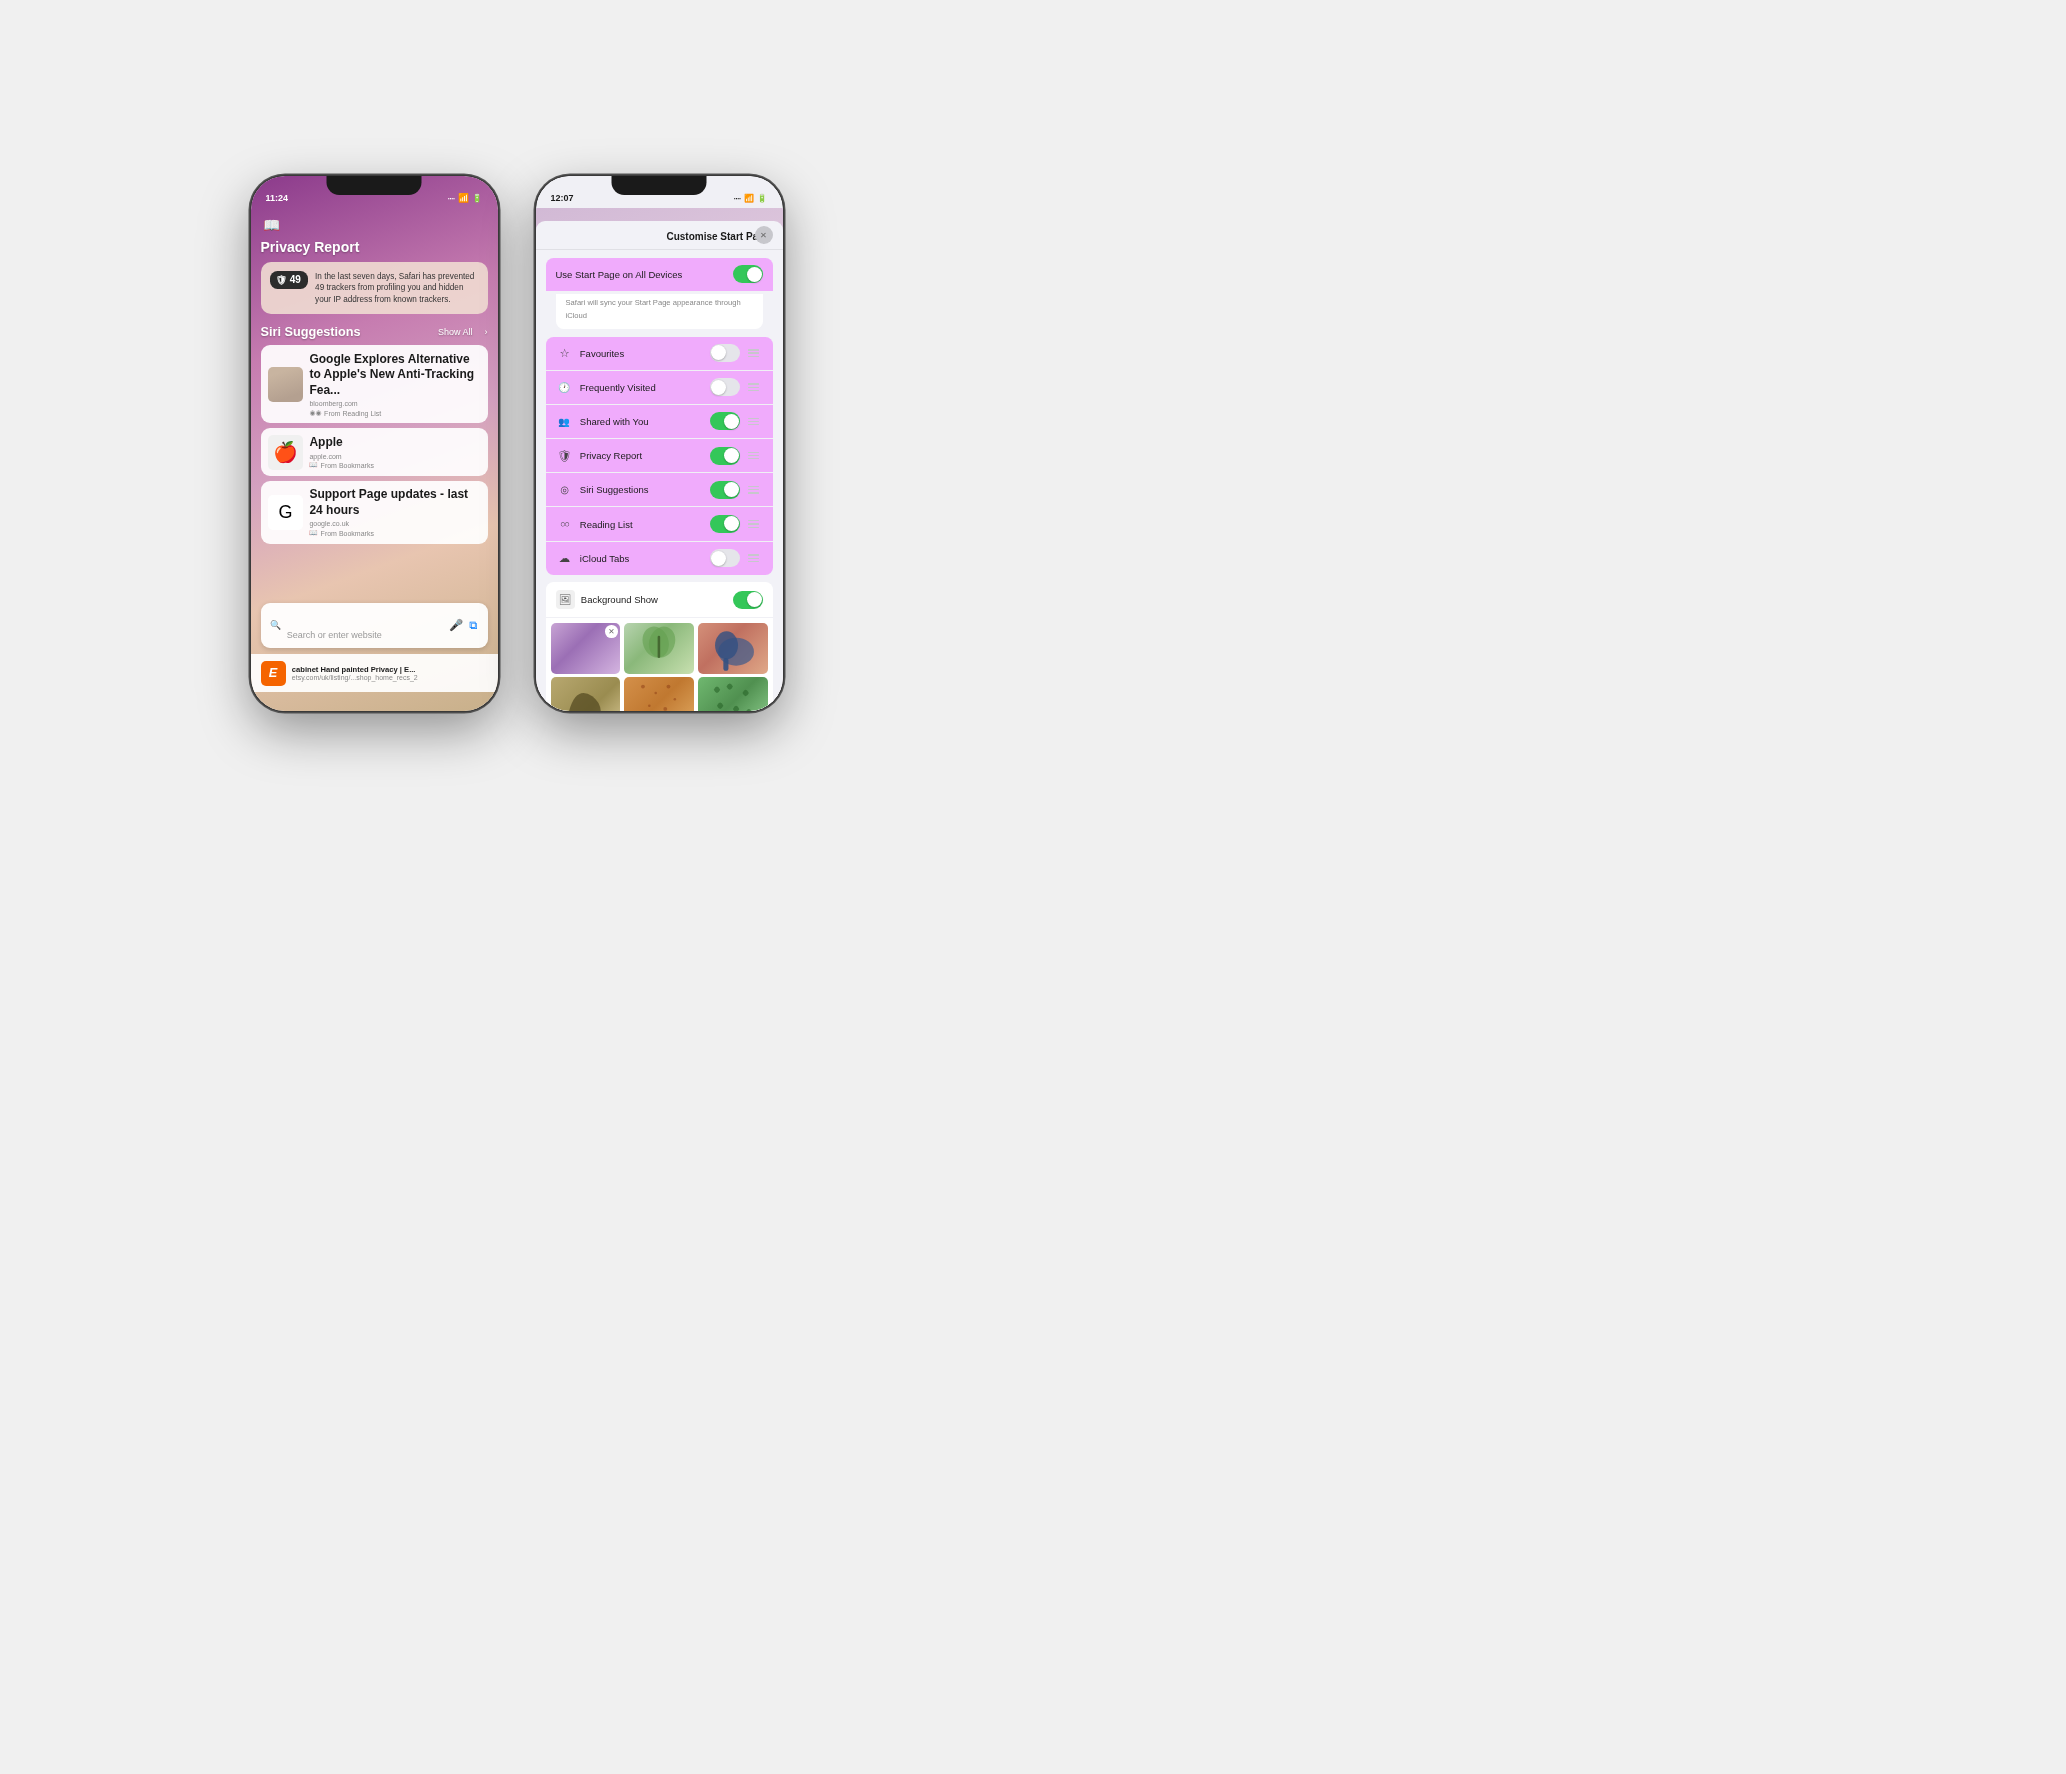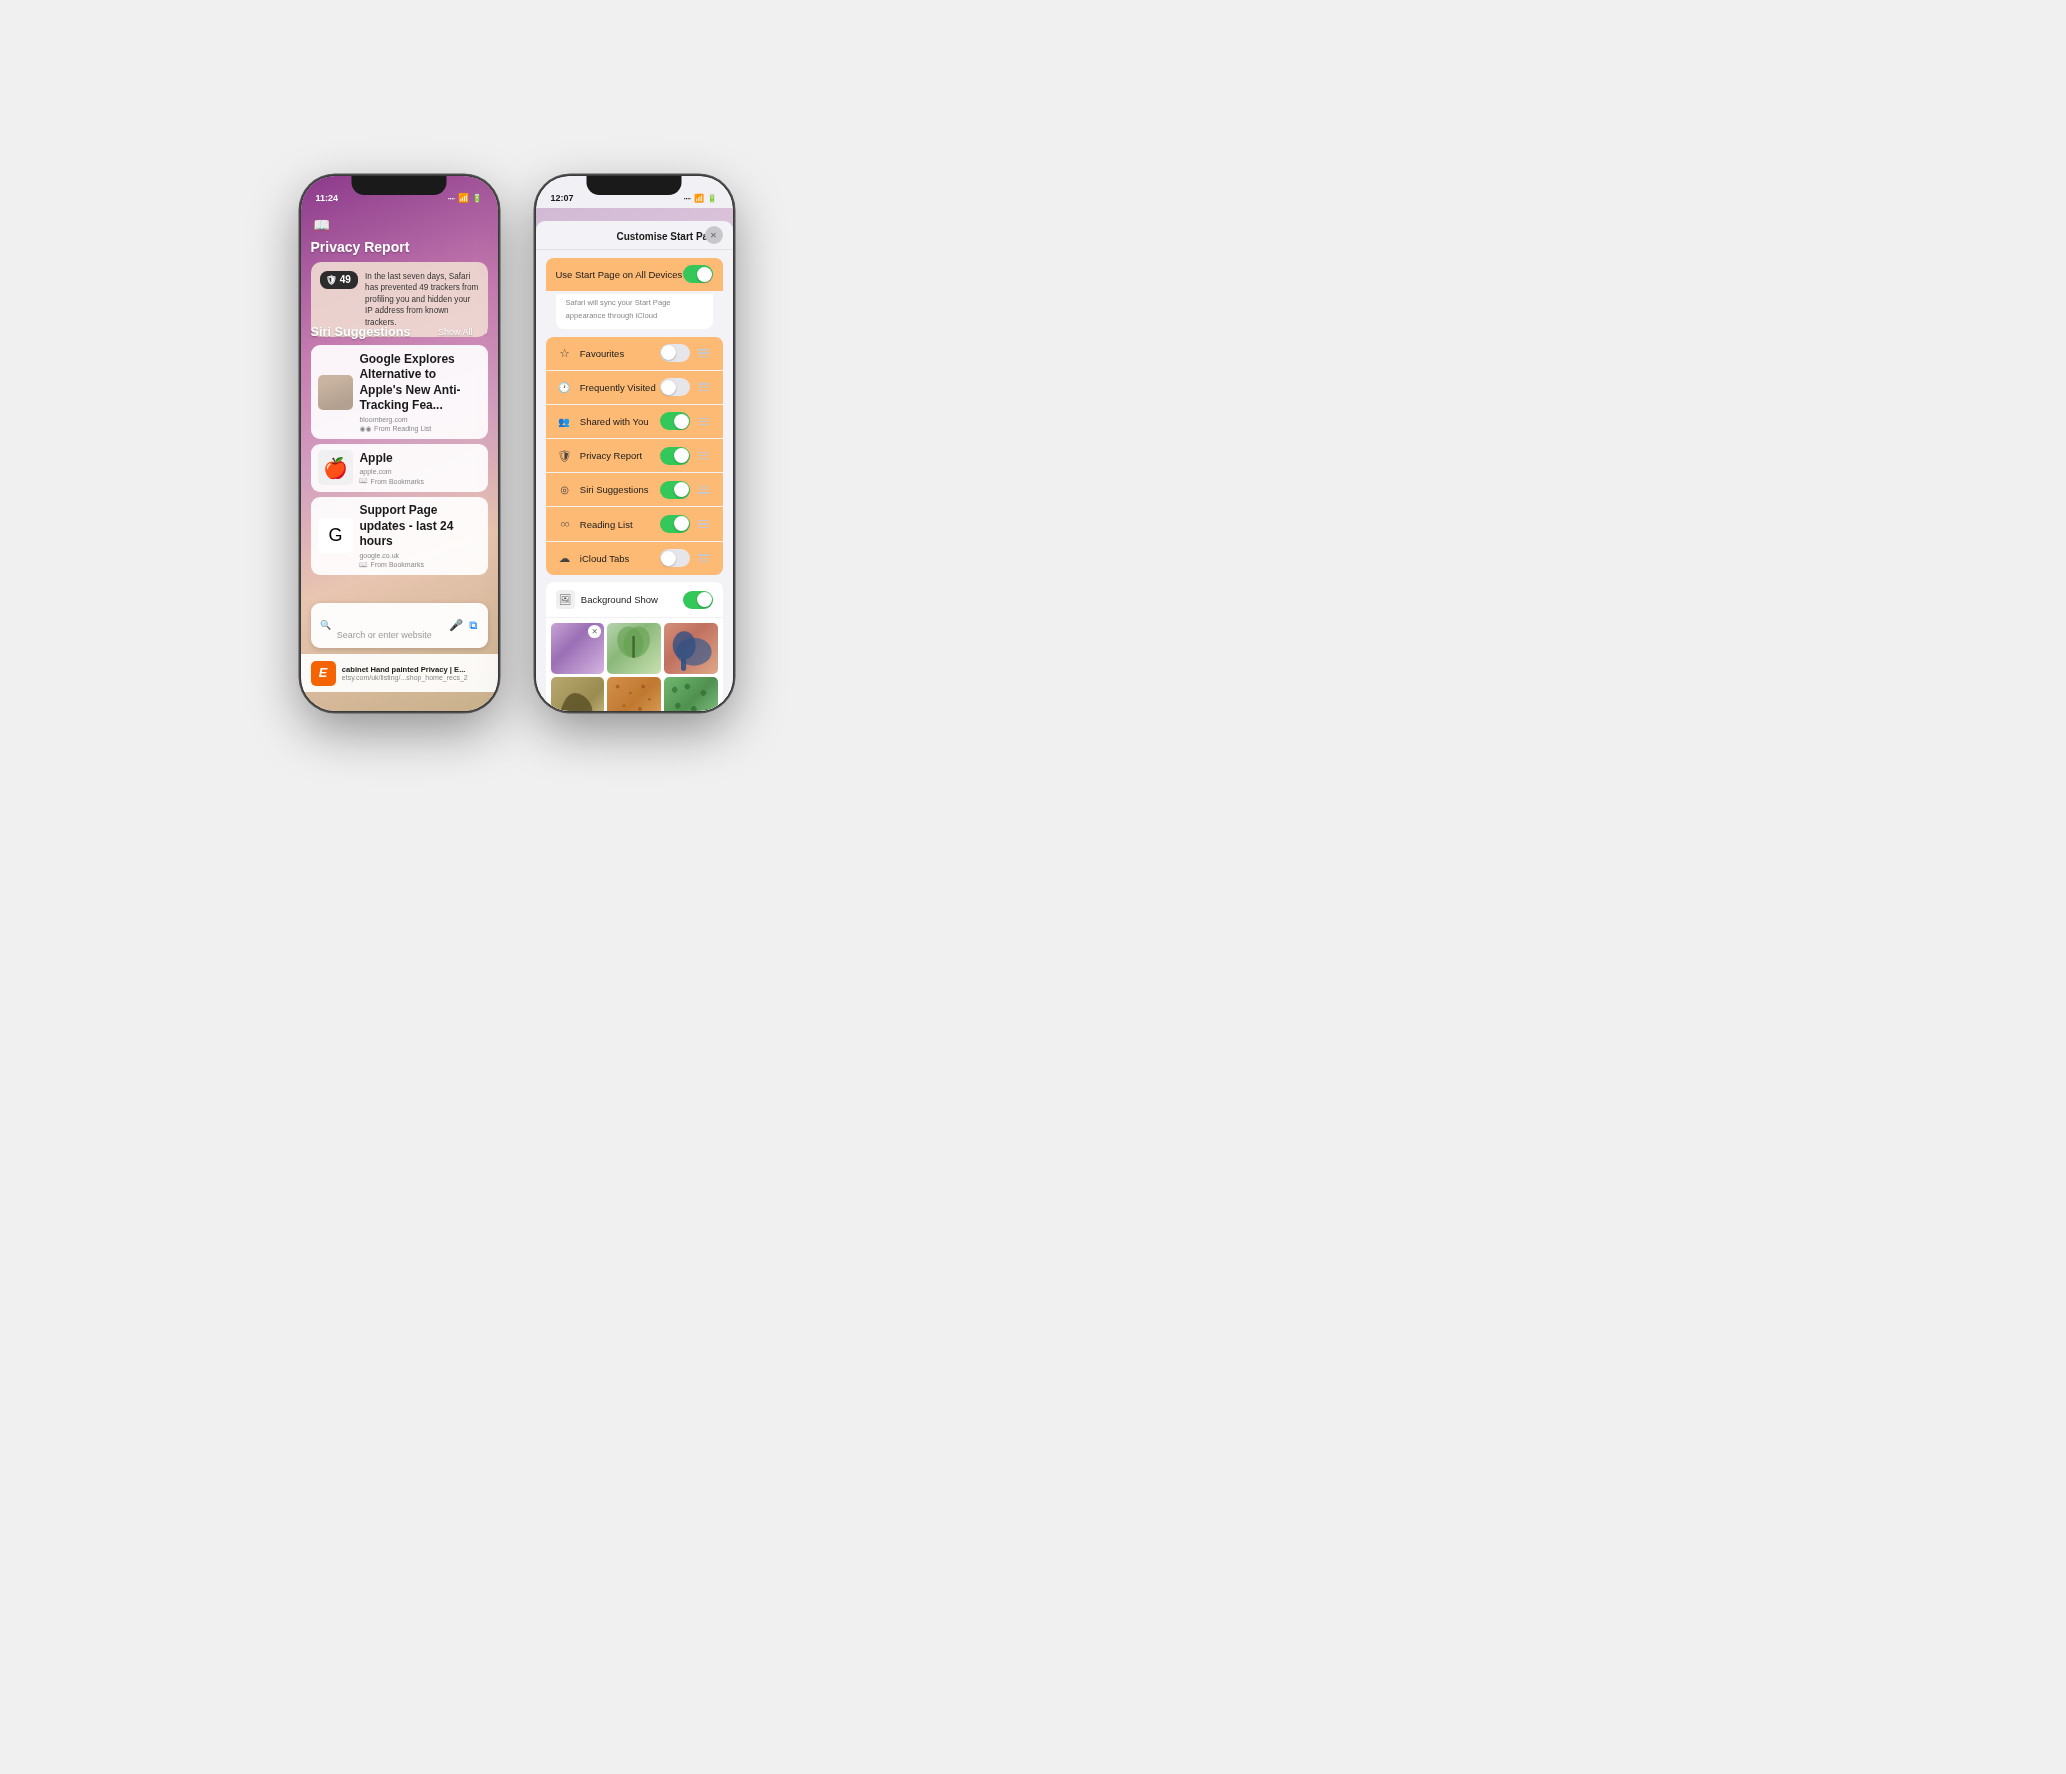--- a/index.html
+++ b/index.html
@@ -9,21 +9,21 @@
       background: #f0f0f0;
       display: flex;
       align-items: center;
       justify-content: center;
       gap: 38px;
       font-family: -apple-system, BlinkMacSystemFont, 'Helvetica Neue', sans-serif;
     }
 
     
     .iphone-frame {
-      width: 197px;
+      width: 247px;
       height: 535px;
       background: #1a1a1a;
       border-radius: 34px;
       position: relative;
       box-shadow: 0 0 0 1.3px #3a3a3a, 0 0 0 2.5px #555, 0 19px 51px rgba(0,0,0,0.4);
       overflow: hidden;
     }
 
     .iphone-screen {
       position: absolute;
@@ -373,21 +373,21 @@
       align-items: center;
       justify-content: center;
       font-size: 8.2px;
       color: #666;
     }
 
     .settings-row {
       display: flex;
       align-items: center;
       padding: 7.6px 10px;
-      background: #fdba74;
+      background: #f0abfc;
       margin-bottom: 0.6px;
     }
 
     .settings-row-first {
       border-radius: 7.6px 7.6px 0 0;
     }
 
     .settings-section {
       margin: 7.6px 10px;
       border-radius: 7.6px;

